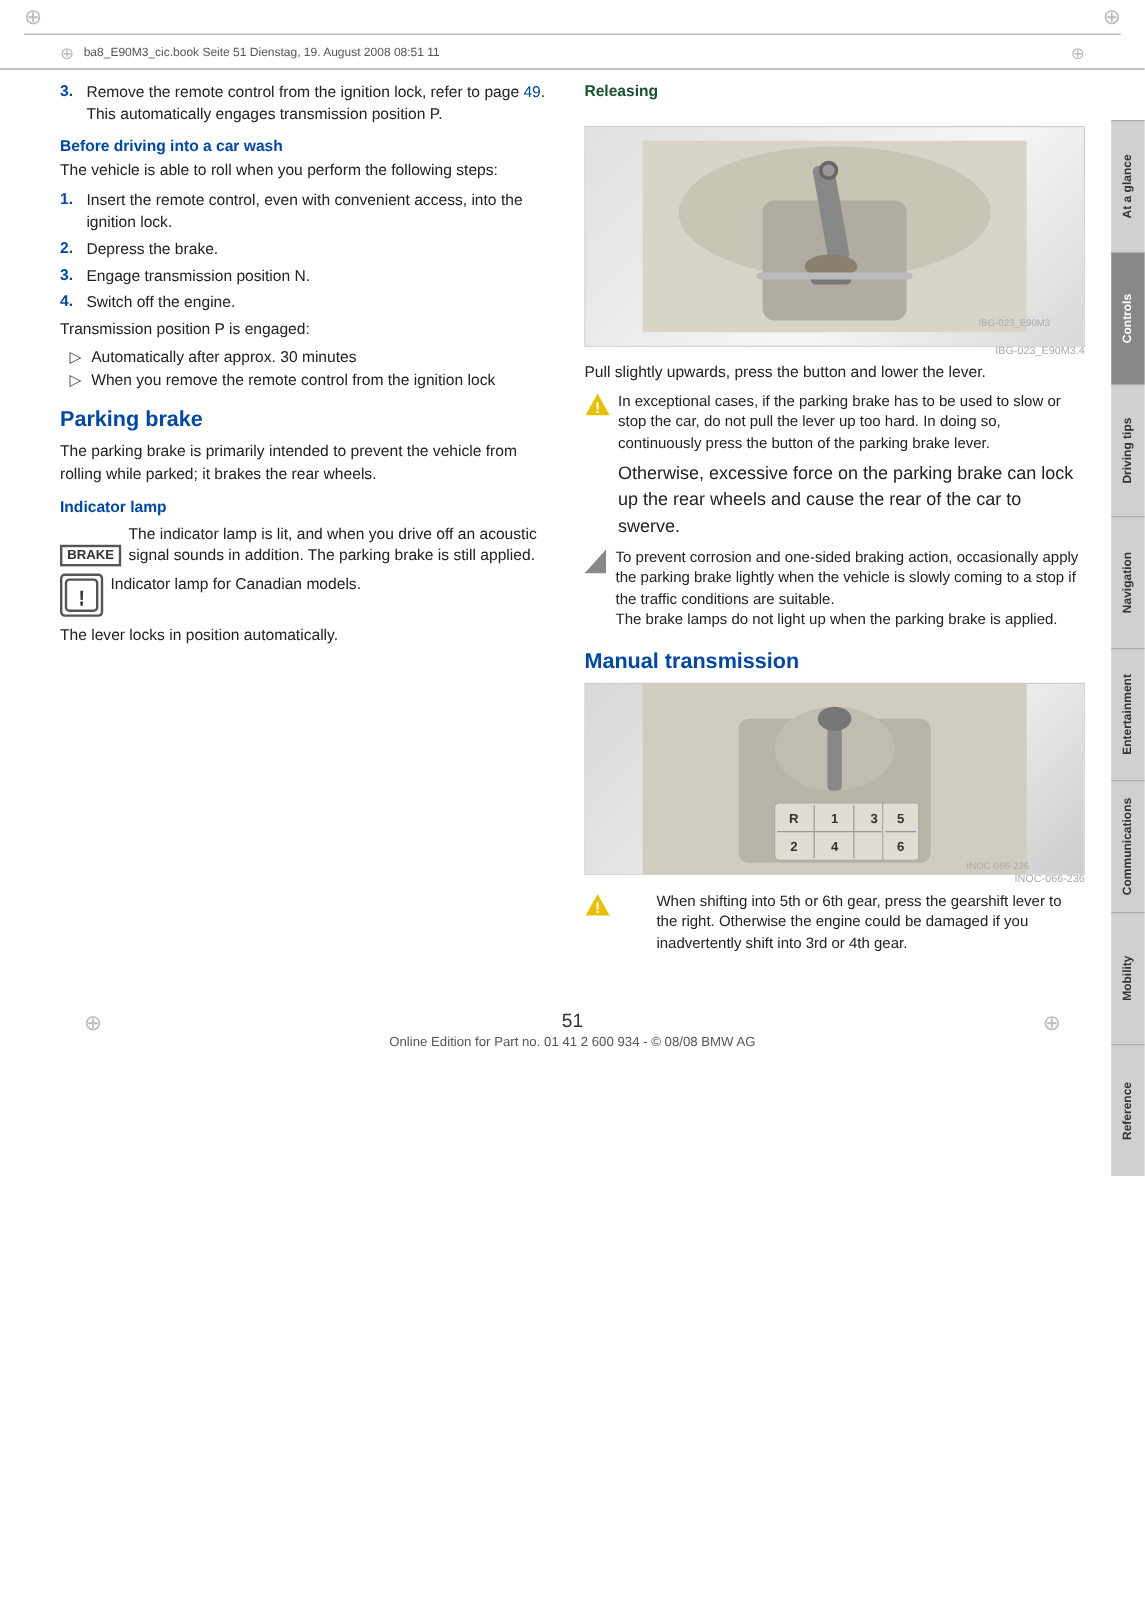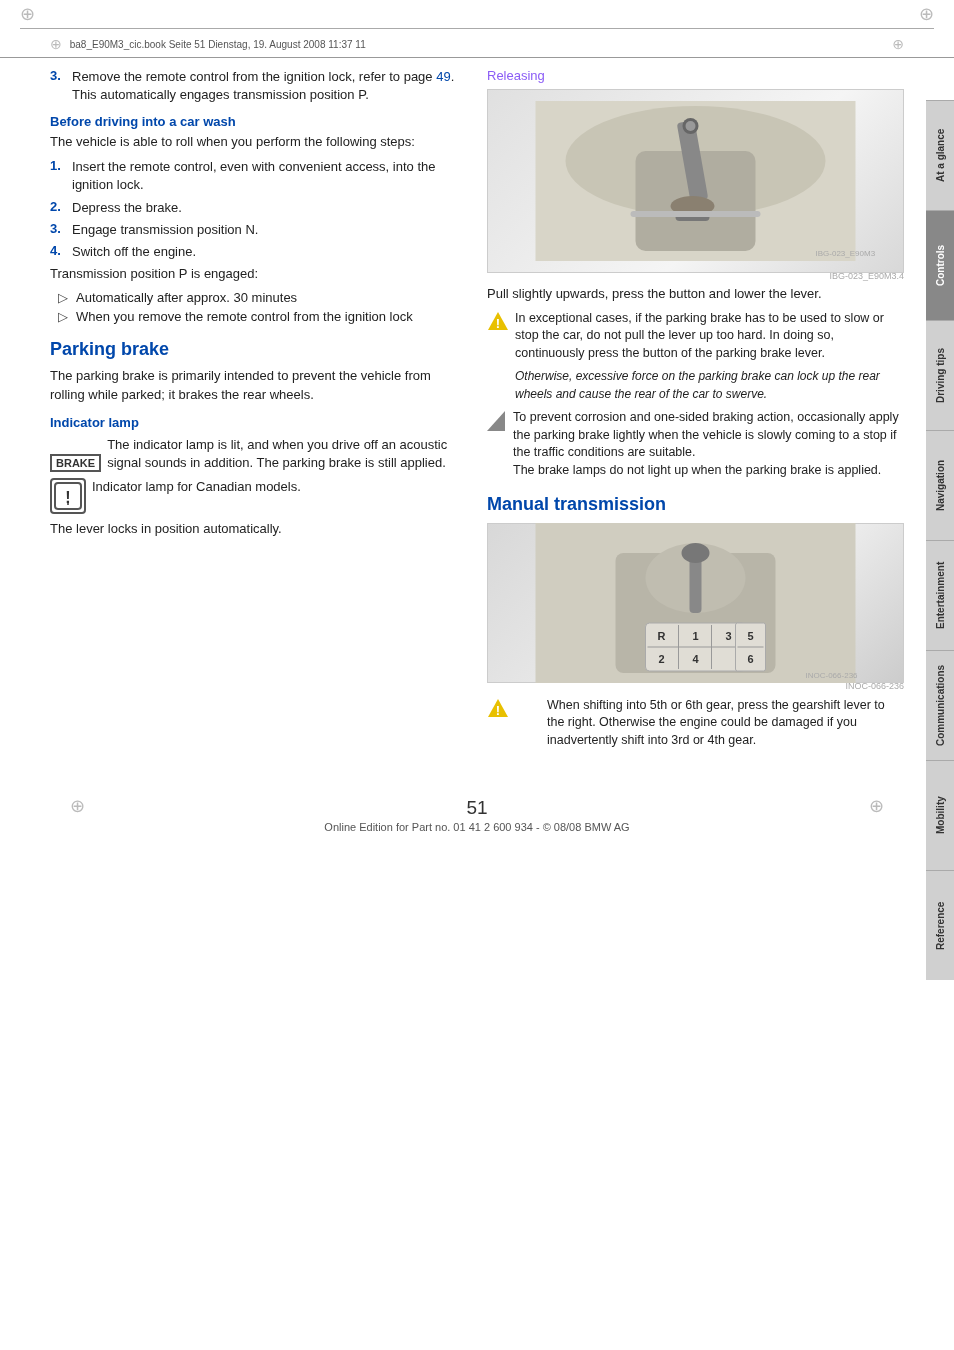--- a/index.html
+++ b/index.html
@@ -107,23 +107,23 @@
       line-height: 1.3;
     }
     .sub-heading {
       font-size: 13px;
       font-weight: bold;
       color: #0047ab;
       margin: 10px 0 4px 0;
     }
     .right-sub-heading {
       font-size: 13px;
-      font-weight: normal;
-      color: #8b5cf6;
-      margin: 0 0 6px 0;
+      font-weight: bold;
+      color: #14532d;
+      margin: 0 0 22px 0;
     }
 
     .body-text {
       line-height: 1.45;
       margin-bottom: 6px;
       font-size: 13px;
     }
 
     
     .warning-box {
@@ -240,21 +240,21 @@
 </head>
 <body>
 
 <div class="top-crosshairs">
   <span class="cross-sym">⊕</span>
   <span class="cross-sym">⊕</span>
 </div>
 <hr class="header-line">
 <div class="header-bar">
   <span class="cross-sym" style="font-size:14px;">⊕</span>
-  <span>ba8_E90M3_cic.book  Seite 51  Dienstag, 19. August 2008  11:37 11</span>
+  <span>ba8_E90M3_cic.book  Seite 51  Dienstag, 19. August 2008  08:51 11</span>
   <span class="cross-sym" style="font-size:14px;margin-left:auto;">⊕</span>
 </div>
 
 <div class="sidebar-tabs">
   <div class="sidebar-tab">
     <span>At a glance</span>
   </div>
   <div class="sidebar-tab active">
     <span>Controls</span>
   </div>
@@ -379,21 +379,21 @@
     <div class="warning-box">
       <div>
         <svg width="22" height="22" viewBox="0 0 22 22">
           <polygon points="11,2 21,20 1,20" fill="#e8c000"></polygon>
           <text x="11" y="18" text-anchor="middle" font-size="13" font-weight="bold" fill="white">!</text>
         </svg>
       </div>
       <span style="font-size:12.5px;line-height:1.4;">In exceptional cases, if the parking brake has to be used to slow or stop the car, do not pull the lever up too hard. In doing so, continuously press the button of the parking brake lever.</span>
     </div>
 
-    <p class="body-text" style="padding-left:28px;font-size:12px;font-style:italic;">Otherwise, excessive force on the parking brake can lock up the rear wheels and cause the rear of the car to swerve.</p>
+    <p class="body-text" style="padding-left:28px;font-size:15px;">Otherwise, excessive force on the parking brake can lock up the rear wheels and cause the rear of the car to swerve.</p>
 
     <div class="warning-box">
       <div style="min-width:20px;margin-top:2px;">
         <svg width="18" height="20" viewBox="0 0 18 20">
           <polygon points="0,20 18,20 18,0" fill="#888"></polygon>
         </svg>
       </div>
       <span style="font-size:12.5px;line-height:1.4;">
         <span>To prevent corrosion and one-sided braking action, occasionally apply the parking brake lightly when the vehicle is slowly coming to a stop if the traffic conditions are suitable.</span><br>
         <span>The brake lamps do not light up when the parking brake is applied.</span>
@@ -448,17 +448,17 @@
       </div>
       <span style="font-size:12.5px;line-height:1.4;margin-left:32px;">When shifting into 5th or 6th gear, press the gearshift lever to the right. Otherwise the engine could be damaged if you inadvertently shift into 3rd or 4th gear.</span>
     </div>
 
   </div>
 </div>
 
 <div class="page-footer">
   <div class="bottom-crosshairs">
     <span class="cross-sym">⊕</span>
-    <span style="font-size:19px;color:#333;font-weight:normal;">51</span>
+    <span style="font-size:16px;color:#333;font-weight:normal;">51</span>
     <span class="cross-sym">⊕</span>
   </div>
   <p>Online Edition for Part no. 01 41 2 600 934 - © 08/08 BMW AG</p>
 </div>
 
 </body></html>

